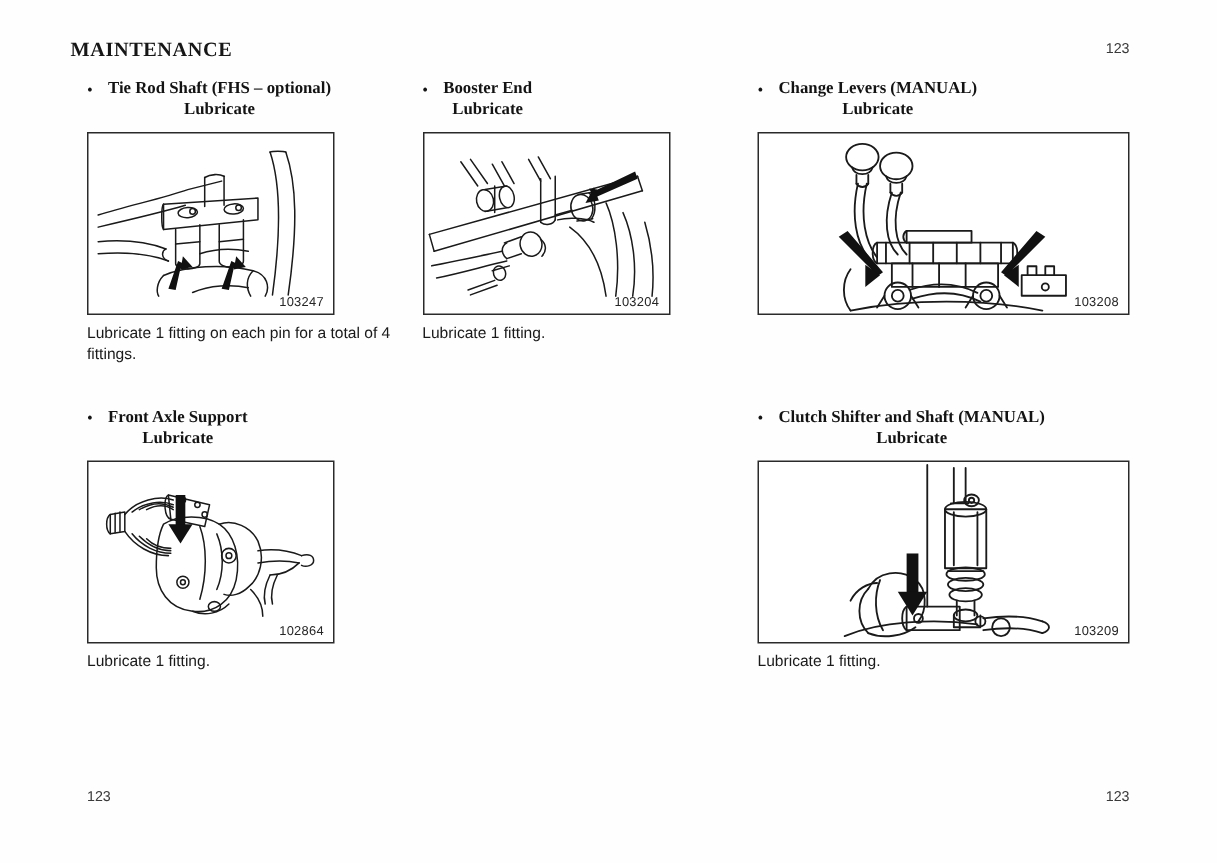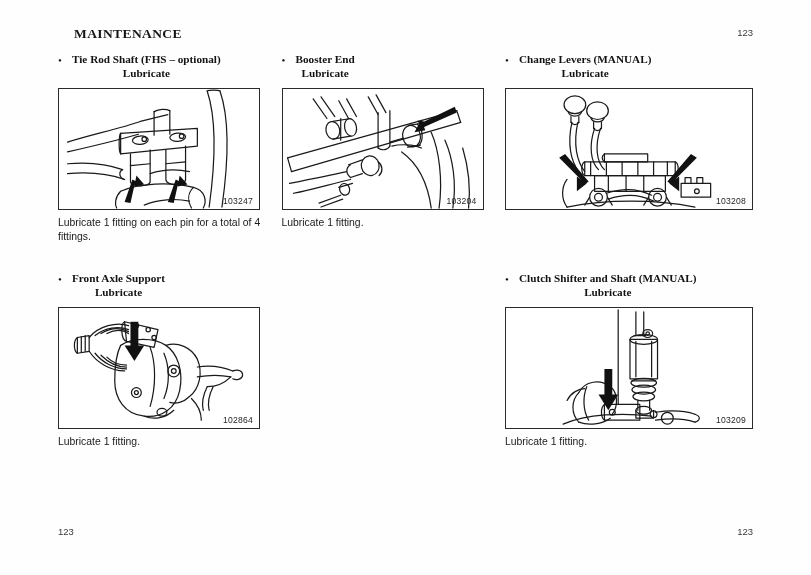--- a/index.html
+++ b/index.html
@@ -18,21 +18,21 @@
   .page {
     position: absolute;
     inset: 0;
     background: #fefefe;
   }
 
   
   .doc-header {
     position: absolute;
     top: 24px;
-    left: 74px;
+    left: 47px;
     right: 58px;
     height: 20px;
   }
   .doc-title {
     font-family: "Liberation Serif", serif;
     font-weight: bold;
     font-size: 13.5px;
     letter-spacing: 0.4px;
     color: #161616;
   }
@@ -88,21 +88,21 @@
   }
   .head-sub {
     display: block;
     font-weight: bold;
     text-align: center;
   }
 
   
   .figure {
     position: relative;
-    width: 202px;
+    width: 165px;
     height: 122px;
     border: 1.4px solid #2a2a2a;
     background: #ffffff;
     box-sizing: border-box;
     margin-top: 2px;
   }
   .figure.wide { width: 248px; }
   .fig-svg {
     position: absolute;
     inset: 0;

